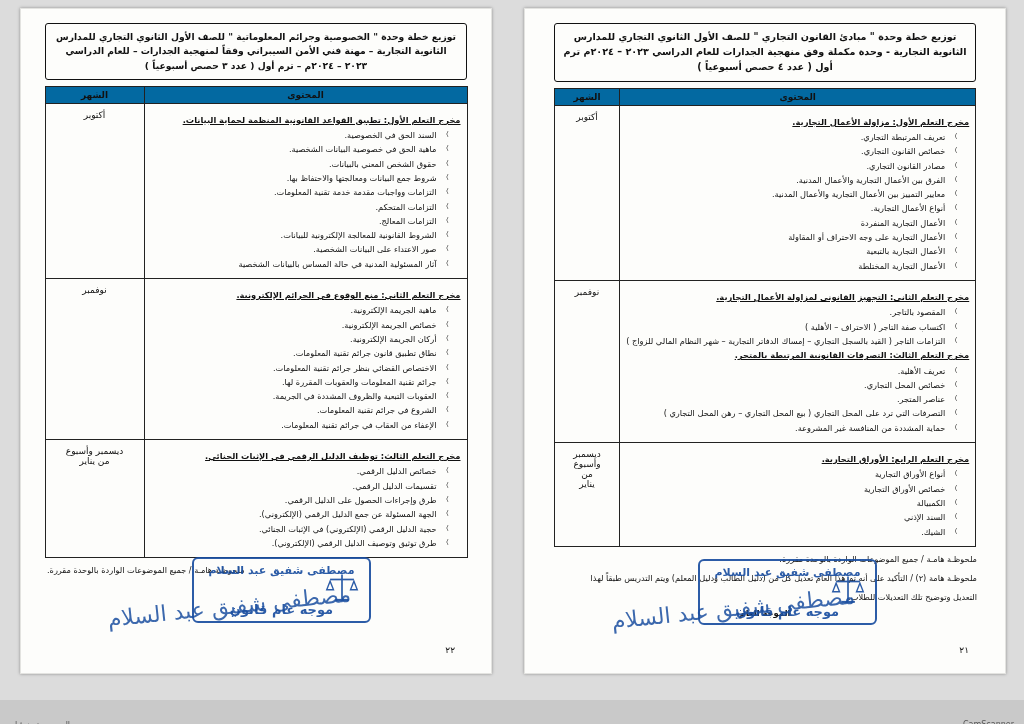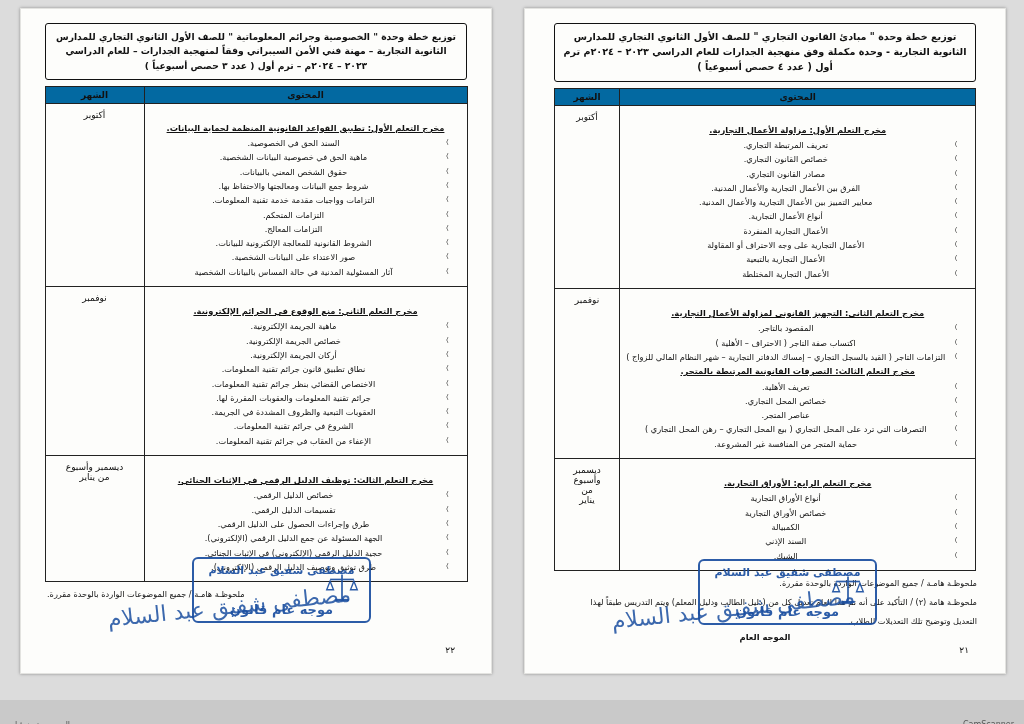--- a/index.html
+++ b/index.html
@@ -57,24 +57,23 @@
     background:#0369a1;
   }
   td.month{
     width:62px;
     text-align:center;
     font-size:9px;
     padding:6px 18px;
     vertical-align:middle;
   }
   td.content{
-    padding:17px 6px 6px 6px;
+    padding:9px 6px 6px 6px;
     font-size:8.2px;
     line-height:1.62;
-    text-align:center;
   }
   .outcome{
     font-weight:bold;
     text-decoration:underline;
     margin:1px 0 2px 0;
     font-size:8.3px;
   }
   ul.items{ list-style:none;margin:0;padding:0 12px 0 0;}
   ul.items li{
     position:relative;
@@ -191,21 +190,21 @@
           <li>المقصود بالتاجر.</li>
           <li>اكتساب صفة التاجر  ( الاحتراف – الأهلية )</li>
           <li>التزامات التاجر ( القيد بالسجل التجاري – إمساك الدفاتر التجارية – شهر النظام المالي للزواج )</li>
         </ul>
         <div class="outcome">مخرج  التعلم الثالث: التصرفات القانونية المرتبطة بالمتجر.</div>
         <ul class="items">
           <li>تعريف الأهلية.</li>
           <li>خصائص المحل التجاري.</li>
           <li>عناصر المتجر.</li>
           <li>التصرفات التي ترد على المحل التجاري ( بيع المحل التجاري – رهن المحل التجاري )</li>
-          <li>حماية المتجر من المنافسة غير المشروعة.</li>
+          <li>حماية المشددة من المنافسة غير المشروعة.</li>
         </ul>
       </td>
       <td class="month">نوفمبر</td>
     </tr>
 
     <tr>
       <td class="content">
         <div class="outcome">مخرج التعلم الرابع: الأوراق التجارية.</div>
         <ul class="items">
           <li>أنواع الأوراق التجارية</li>

